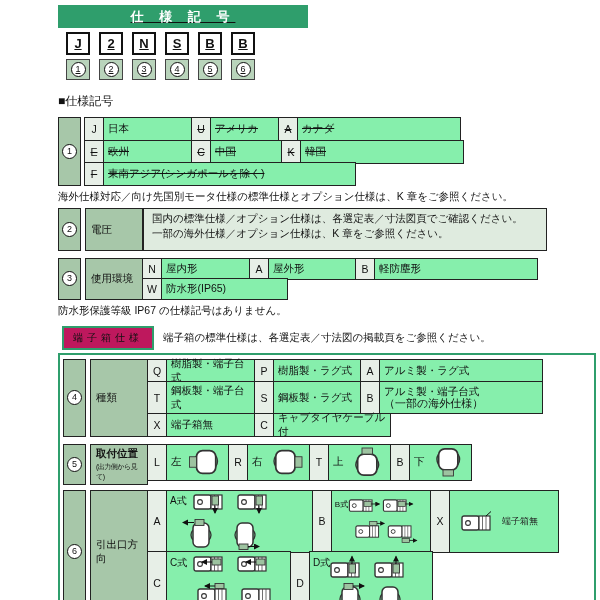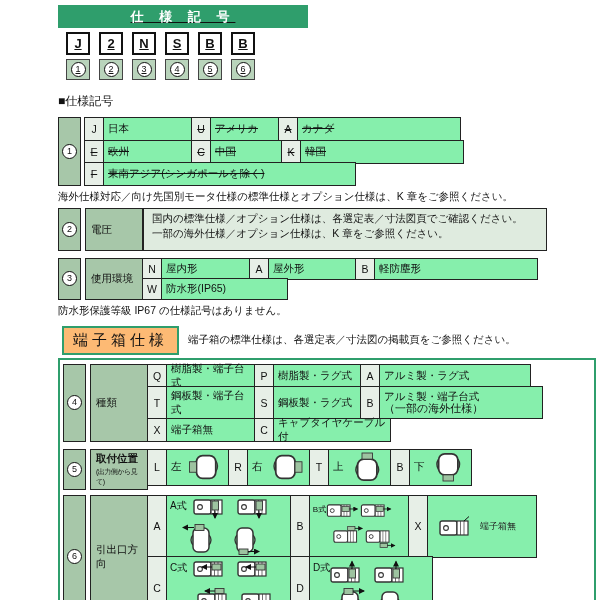--- a/index.html
+++ b/index.html
@@ -33,21 +33,21 @@
   .note{margin:4px 0 4px 58px;font-size:10.5px;}
   
   .vcell{width:404px;height:43px;background:#dfebdf;border:1.5px solid #222;box-sizing:border-box;
     font-size:10.5px;display:flex;flex-direction:column;justify-content:flex-end;padding:8px 8px;line-height:1.5;}
   .h21{height:21.5px;}
   .h32{height:33px;}
   .two-line{flex-direction:column;align-items:flex-start;justify-content:center;line-height:1.15;}
   .small2{font-size:11px;}
   
   .tb-line{display:flex;align-items:center;gap:9px;margin:8px 0 3px 62px;}
-  .tb-label{border:2px solid #2f9e6c;background:#fdba74;padding:3px 9px;font-size:15px;
+  .tb-label{border:2px solid #2f9e6c;background:#be185d;padding:3px 9px;font-size:10px;
     letter-spacing:4px;}
   .tb-note{font-size:10.5px;}
   .tb-container{margin-left:58px;width:538px;box-sizing:border-box;border:2px solid #2f9e6c;
     padding:4px 0 5px 3px;}
   .tb-container .trow{margin-left:0;}
   .mt7{margin-top:7px;}
   .mt5{margin-top:5px;}
   .optval{width:63px;flex:none;gap:4px;height:37px;}
   .h37{height:37px;}
   .sublab{font-size:7px;letter-spacing:-0.5px;margin-top:1px;}
@@ -192,21 +192,21 @@
           <span class="circ">4</span>
         </div>
       <div class="labelcell">種類</div>
       <div class="grid">
         <div class="gline">
           <div class="cc letter">Q</div>
           <div class="cc" style="width:89px">樹脂製・端子台式</div>
           <div class="cc letter">P</div>
           <div class="cc" style="width:88px">樹脂製・ラグ式</div>
           <div class="cc letter">A</div>
-          <div class="cc" style="width:152px">アルミ製・ラグ式</div>
+          <div class="cc" style="width:164px">アルミ製・ラグ式</div>
         </div>
         <div class="gline">
           <div class="cc letter h32">T</div>
           <div class="cc h32" style="width:89px">鋼板製・端子台式</div>
           <div class="cc letter h32">S</div>
           <div class="cc h32" style="width:88px">鋼板製・ラグ式</div>
           <div class="cc letter h32">B</div>
           <div class="cc h32 two-line" style="width:164px">
             <span>アルミ製・端子台式</span>
             <span class="small2">（一部の海外仕様）</span>
@@ -276,21 +276,21 @@
     </div>
 
     <div class="trow mt5">
       <div class="numcell">
           <span class="circ">6</span>
         </div>
       <div class="labelcell">引出口方向</div>
       <div class="grid">
         <div class="gline">
           <div class="cc letter h63">A</div>
-          <div class="cc h63 dcell" style="width:125px">
+          <div class="cc h63 dcell" style="width:147px">
             <svg width="118" height="58" viewBox="0 0 118 58">
               <text x="1" y="12" class="dl">A式</text>
               <use href="#sv" x="24" y="2"></use>
                 <rect x="43" y="4" width="6.5" height="9" fill="#9dc3a0" stroke="#333" stroke-width=".9"></rect>
               <line x1="46" y1="13.5" x2="46" y2="21" stroke="#111" marker-end="url(#ah)"></line>
               <use href="#sv" x="68" y="2"></use>
                 <rect x="87" y="4" width="6.5" height="9" fill="#9dc3a0" stroke="#333" stroke-width=".9"></rect>
               <line x1="90" y1="13.5" x2="90" y2="21" stroke="#111" marker-end="url(#ah)"></line>
               <use href="#ev" x="18" y="30"></use>
                 <rect x="26" y="27.5" width="9" height="6" fill="#9dc3a0" stroke="#333" stroke-width=".9"></rect>

